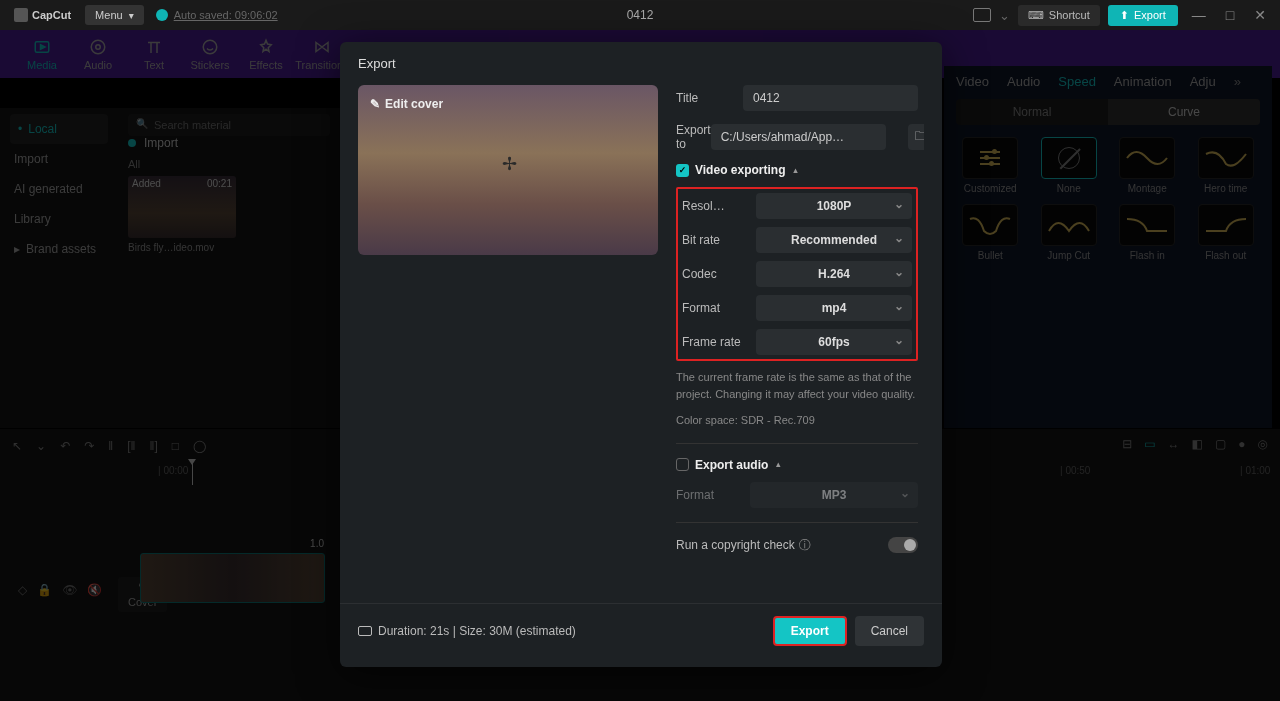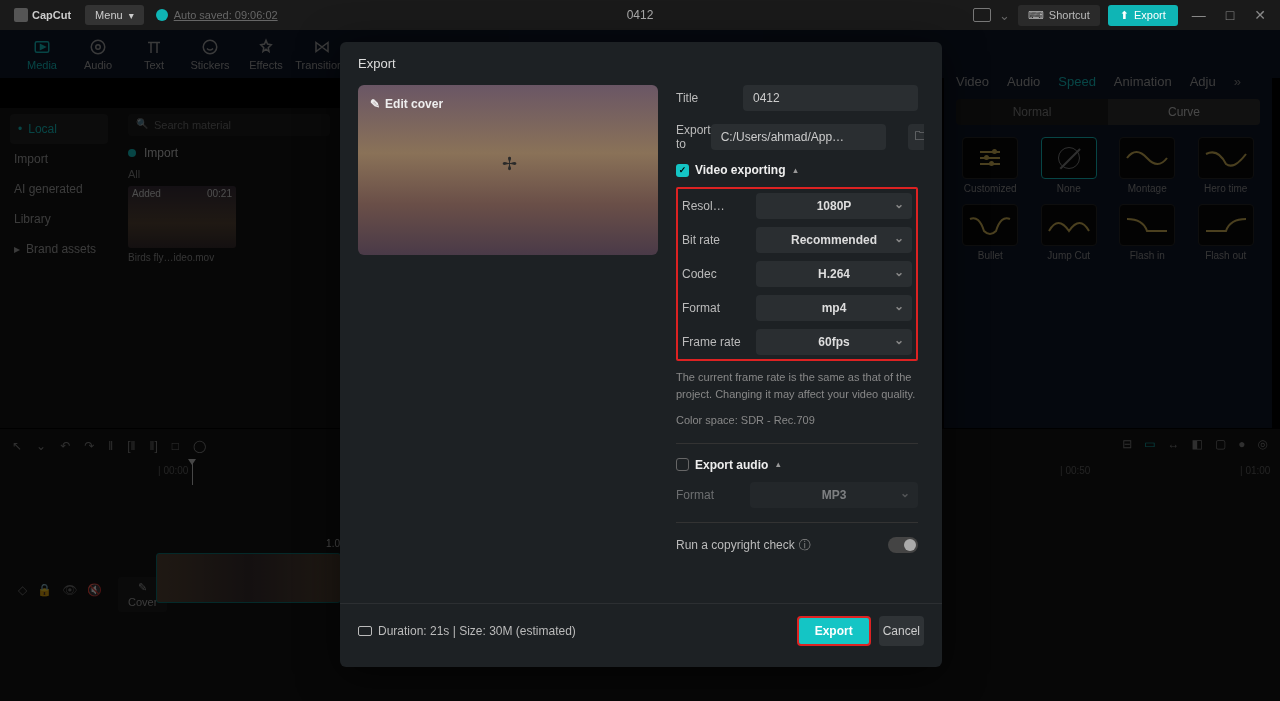--- a/index.html
+++ b/index.html
@@ -17,33 +17,33 @@
 .topbar-right { margin-left: auto; display: flex; align-items: center; gap: 8px; }
 .aspect-icon { width: 18px; height: 14px; border: 1.5px solid #777; border-radius: 2px; display: inline-block; }
 .shortcut-btn { background: #2a2a2a; color: #bbb; border: none; padding: 4px 10px; border-radius: 3px; font-size: 11px; display: flex; align-items: center; gap: 5px; }
 .export-top-btn { background: #0fb5b5; color: #fff; border: none; padding: 4px 12px; border-radius: 3px; font-size: 11px; display: flex; align-items: center; gap: 5px; }
 .win-ctrl { color: #888; font-size: 14px; padding: 0 6px; cursor: pointer; }
 
 
 .bg-dim { position: absolute; top: 30px; left: 0; right: 0; bottom: 0; opacity: 0.35; pointer-events: none; }
 
 
-.tooltabs { height: 48px; display: flex; align-items: center; padding-left: 14px; gap: 0; background: #0f172a; }
+.tooltabs { height: 48px; display: flex; align-items: center; padding-left: 14px; gap: 0; background: #4c1d95; }
 .tooltab { display: flex; flex-direction: column; align-items: center; gap: 3px; width: 56px; color: #aaa; font-size: 11px; }
 .tooltab.active { color: #14c5c5; }
 .tt-icon { width: 18px; height: 18px; }
 
 
 .left-panel { position: absolute; top: 78px; left: 0; width: 340px; height: 320px; background: #141414; }
 .lp-sidebar { width: 118px; padding: 6px 10px; float: left; }
 .lp-item { color: #aaa; font-size: 12px; padding: 8px 4px; display: flex; align-items: center; gap: 6px; }
 .lp-item.active { background: #242424; color: #14c5c5; border-radius: 4px; padding-left: 8px; }
 .lp-main { margin-left: 118px; padding: 6px 10px; }
 .search-input { width: 100%; background: #1e1e1e; border: none; color: #888; padding: 5px 10px 5px 26px; border-radius: 4px; font-size: 11px; }
-.search-wrap { position: relative; margin-bottom: 10px; }
+.search-wrap { position: relative; }
 .search-wrap::before { content: "🔍"; position: absolute; left: 8px; top: 4px; font-size: 10px; color: #888; }
 .import-row { display: flex; align-items: center; gap: 8px; color: #ccc; font-size: 12px; margin-bottom: 8px; }
 .import-dot { width: 8px; height: 8px; border-radius: 50%; background: #14c5c5; }
 .thumb { width: 108px; height: 62px; background: linear-gradient(180deg,#3a2f3a 0%,#5a4838 60%,#3a2f30 100%); border-radius: 3px; position: relative; margin-top: 4px; }
 .thumb-tl { position: absolute; top: 2px; left: 4px; font-size: 10px; color: #ddd; }
 .thumb-tr { position: absolute; top: 2px; right: 4px; font-size: 10px; color: #ddd; }
 .thumb-name { font-size: 10px; color: #999; margin-top: 4px; }
 
 
 .right-panel { position: absolute; top: 36px; right: 8px; width: 328px; height: 362px; background: #0f172a; padding: 8px 12px; }
@@ -60,21 +60,21 @@
 .wave { width: 44px; height: 28px; }
 
 
 .timeline { position: absolute; left: 0; right: 0; top: 399px; bottom: 0; background: #141414; }
 .tl-tools { height: 34px; display: flex; align-items: center; padding: 0 12px; gap: 14px; color: #888; }
 .tl-ruler { height: 22px; position: relative; color: #666; font-size: 10px; }
 .tl-tick { position: absolute; top: 2px; }
 .playhead { position: absolute; top: 0; bottom: 0; width: 1px; background: #ccc; left: 192px; }
 .playhead::before { content: ""; position: absolute; top: -4px; left: -4px; border-left: 4px solid transparent; border-right: 4px solid transparent; border-top: 6px solid #ccc; }
 .cover-btn { position: absolute; left: 118px; top: 148px; background: #1e1e1e; color: #aaa; padding: 4px 10px; border-radius: 3px; font-size: 11px; }
-.clip { position: absolute; left: 156px; top: 124px; width: 185px; height: 50px; background: linear-gradient(90deg,#5a4838,#3a2f30,#5a4838); border: 1px solid #0d7a7a; border-radius: 3px; }
+.clip { position: absolute; left: 140px; top: 124px; width: 185px; height: 50px; background: linear-gradient(90deg,#5a4838,#3a2f30,#5a4838); border: 1px solid #0d7a7a; border-radius: 3px; }
 .clip-num { position: absolute; top: -16px; right: 0; font-size: 10px; color: #ccc; }
 .tl-right-icons { position: absolute; right: 12px; top: 8px; display: flex; gap: 12px; color: #888; }
 .tl-bottom-icons { position: absolute; left: 18px; top: 154px; display: flex; gap: 10px; color: #777; font-size: 12px; }
 
 
 .modal { position: absolute; left: 340px; top: 42px; width: 602px; height: 625px; background: #1d2124; border-radius: 6px; box-shadow: 0 8px 40px rgba(0,0,0,0.6); z-index: 100; }
 .modal-header { padding: 14px 18px; font-size: 13px; color: #ddd; }
 .modal-body { display: flex; padding: 0 18px; gap: 18px; height: 518px; }
 .cover-preview { width: 300px; height: 170px; background: linear-gradient(180deg,#6a5665 0%,#8a7258 40%,#6a4f48 70%,#4a3a48 100%); border-radius: 6px; position: relative; flex-shrink: 0; }
 .edit-cover { position: absolute; top: 12px; left: 12px; color: #eee; font-size: 12px; font-weight: 600; display: flex; align-items: center; gap: 5px; }
@@ -102,21 +102,21 @@
 .select::after { content: "⌄"; position: absolute; right: 8px; top: 4px; color: #888; font-size: 12px; }
 
 .hint { font-size: 11px; color: #888; line-height: 1.5; margin-bottom: 10px; }
 .divider { border-top: 1px solid #333; margin: 14px 0; }
 
 .modal-footer { display: flex; align-items: center; padding: 12px 18px; border-top: 1px solid #2c2f32; }
 .duration-text { color: #bbb; font-size: 12px; display: flex; align-items: center; gap: 6px; }
 .dur-icon { width: 14px; height: 10px; border: 1.5px solid #bbb; border-radius: 2px; }
 .footer-btns { margin-left: auto; display: flex; gap: 8px; }
 .btn-export { background: #14c5c5; color: #fff; border: none; padding: 6px 16px; border-radius: 4px; font-size: 12px; font-weight: 600; border: 2px solid #d22; }
-.btn-cancel { background: #2f3336; color: #ccc; border: none; padding: 6px 4px; border-radius: 4px; font-size: 12px; }
+.btn-cancel { background: #2f3336; color: #ccc; border: none; padding: 6px 16px; border-radius: 4px; font-size: 12px; }
 
 .toggle { width: 30px; height: 16px; background: #444; border-radius: 8px; position: relative; margin-left: auto; }
 .toggle::after { content: ""; width: 12px; height: 12px; background: #aaa; border-radius: 50%; position: absolute; top: 2px; right: 2px; }
 
 .none-icon { width: 22px; height: 22px; border: 1.5px solid #888; border-radius: 50%; position: relative; }
 .none-icon::after { content: ""; position: absolute; width: 28px; height: 1.5px; background: #888; top: 10px; left: -3px; transform: rotate(-45deg); }
 .sliders-icon div { width: 20px; height: 2px; background: #d6b85a; margin: 4px 0; position: relative; }
 .sliders-icon div::after { content: ""; width: 5px; height: 5px; background: #d6b85a; border-radius: 50%; position: absolute; top: -2px; }
 .sliders-icon div:nth-child(1)::after { left: 12px; }
 .sliders-icon div:nth-child(2)::after { left: 4px; }

